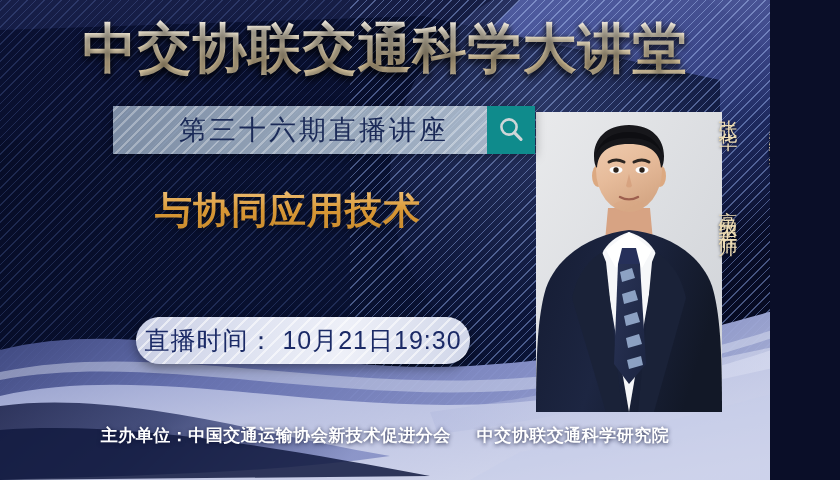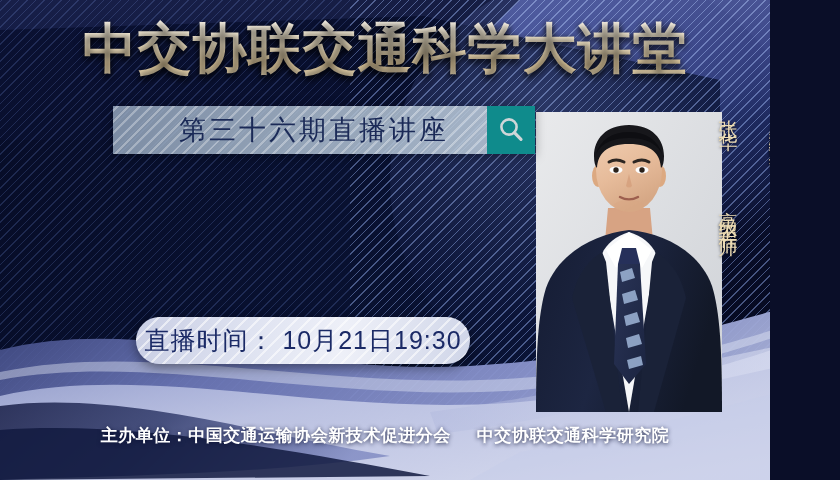--- a/index.html
+++ b/index.html
@@ -310,20 +310,21 @@
     <div class="sub-text">第三十六期直播讲座</div>
     <div class="sub-search">
       <svg width="30" height="30" viewBox="0 0 30 30" aria-hidden="true">
         <circle cx="13" cy="12" r="7.6" fill="none" stroke="#cfd6d8" stroke-width="2.6"></circle>
         <line x1="18.4" y1="17.6" x2="25" y2="24.4" stroke="#cfd6d8" stroke-width="3.2" stroke-linecap="round"></line>
       </svg>
     </div>
   </div>
 
   <div class="topic">
+    <div>与协同应用技术</div>
   </div>
 
   <div class="time-pill">
     <div class="stripes"></div>
     <div class="time-text">直播时间： 10月21日19:30</div>
   </div>
 
   <div class="v-col v-name">张二华</div>
   <div class="v-col v-role">高级工程师</div>
   <div class="v-col v-org">四川省公路规划勘察设计研究院有限公司</div>

